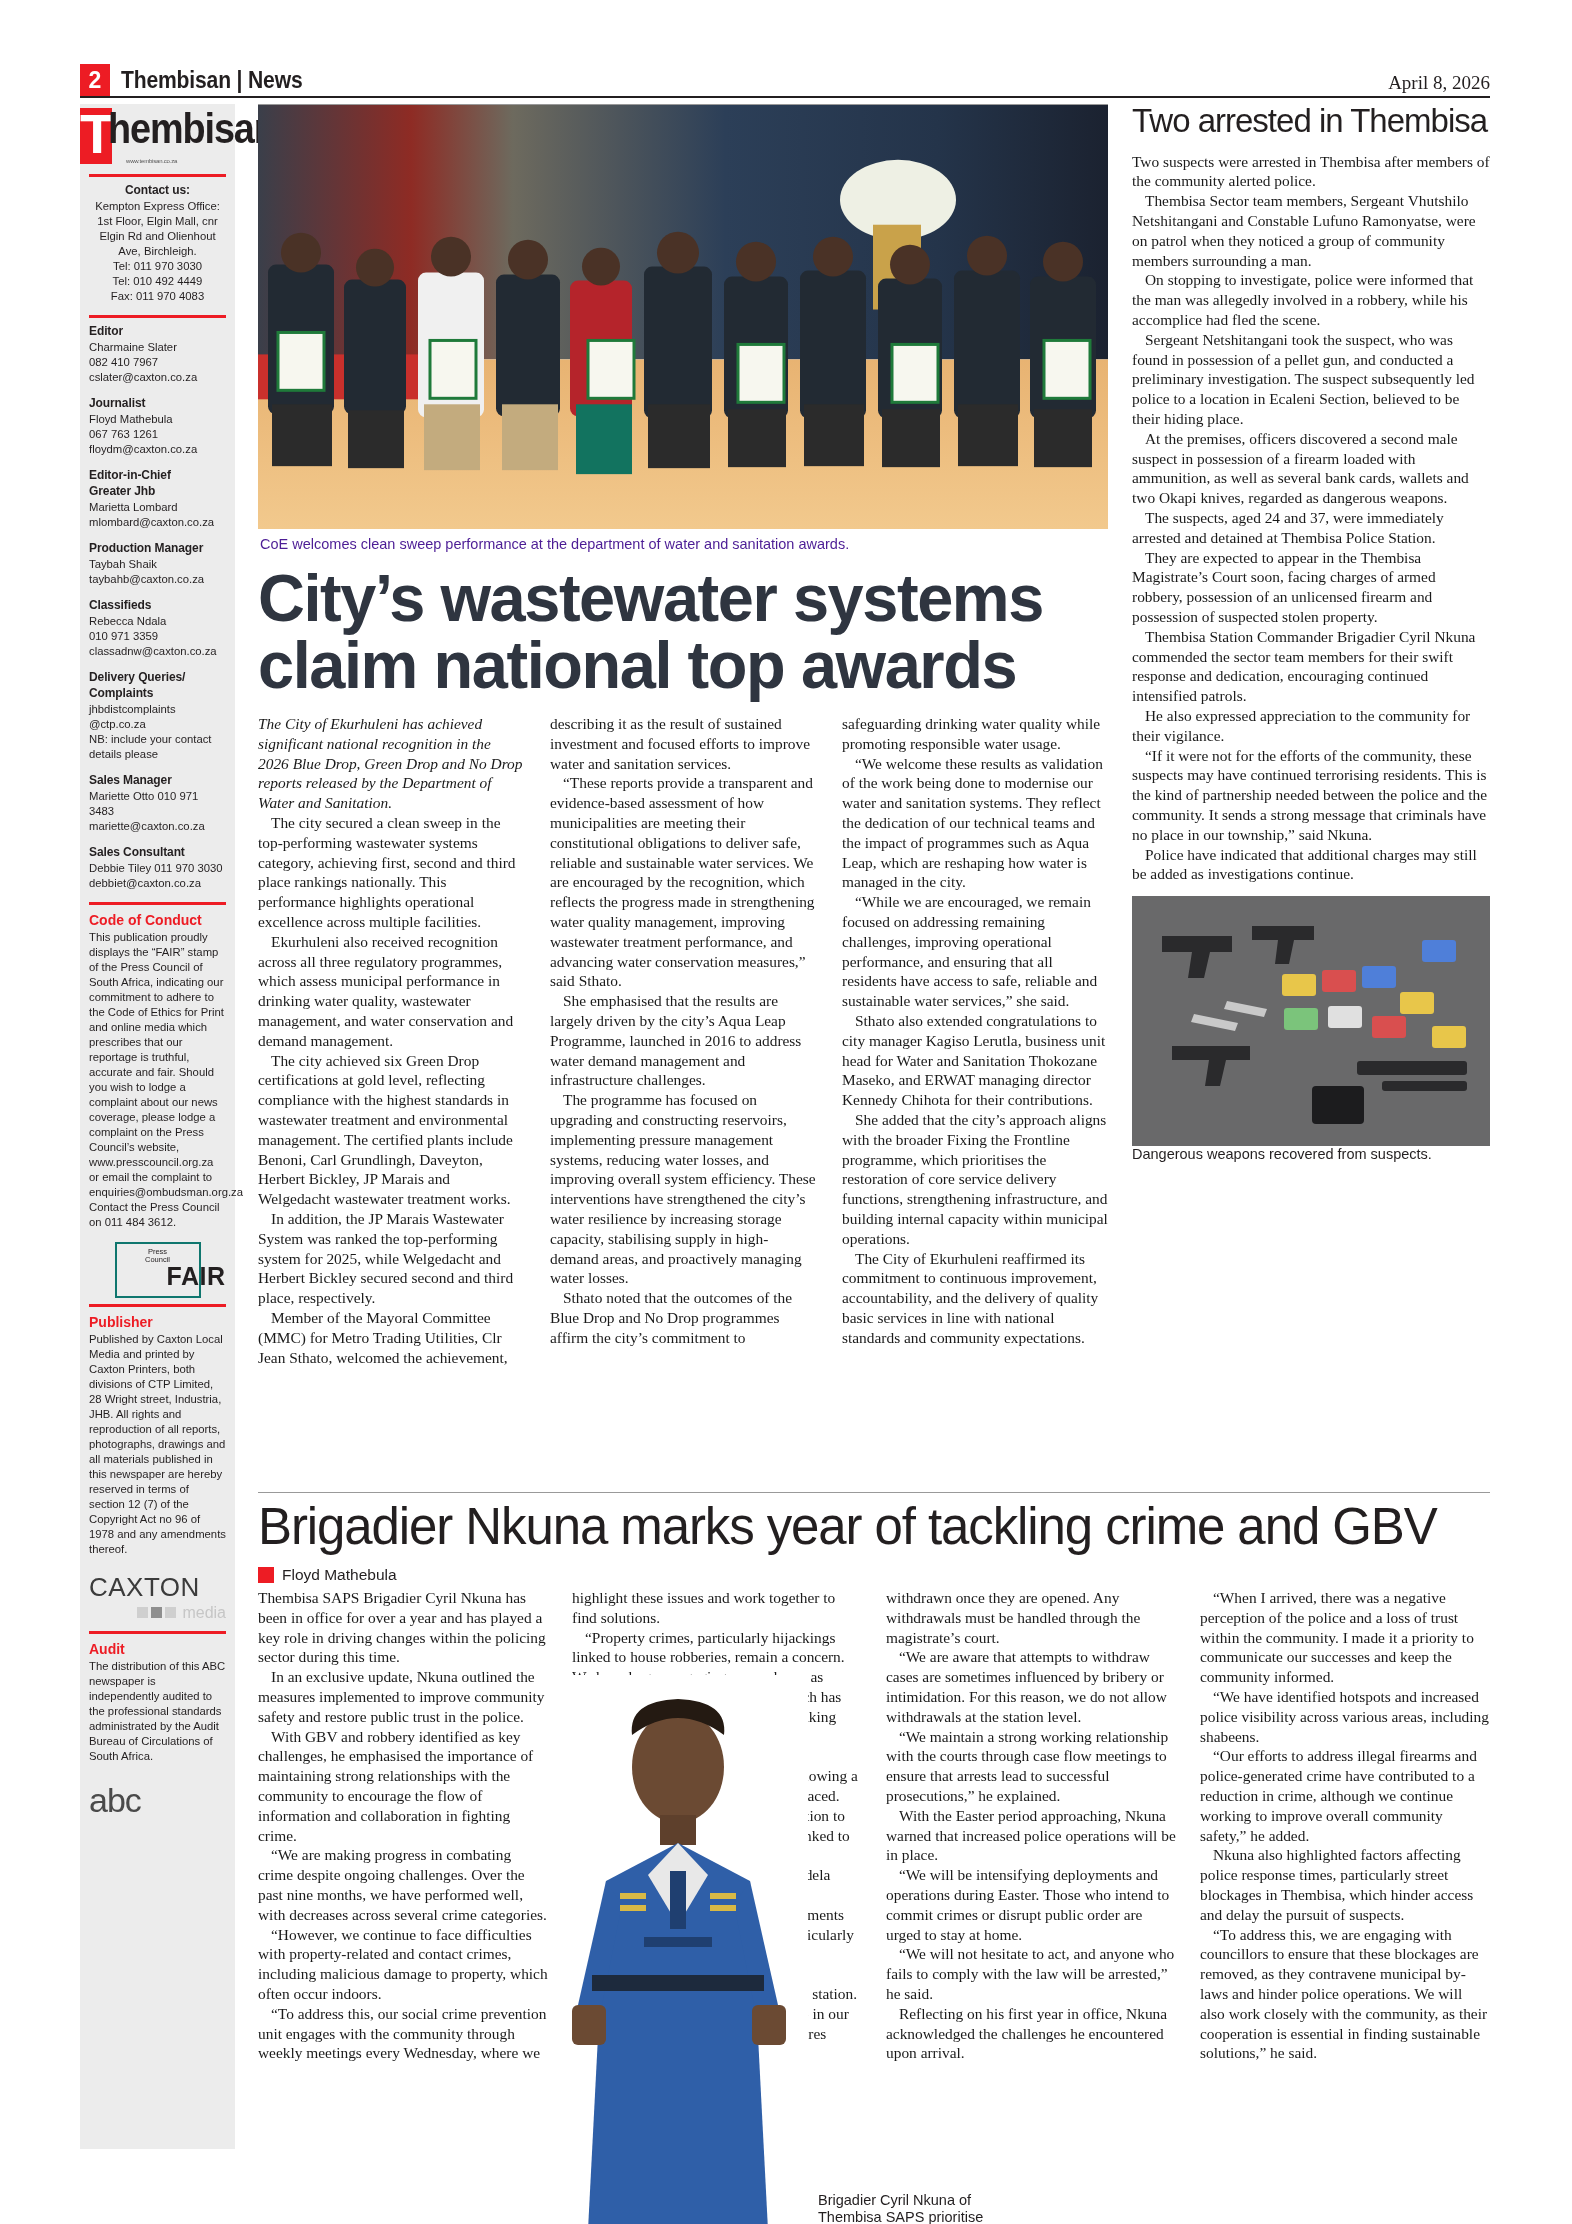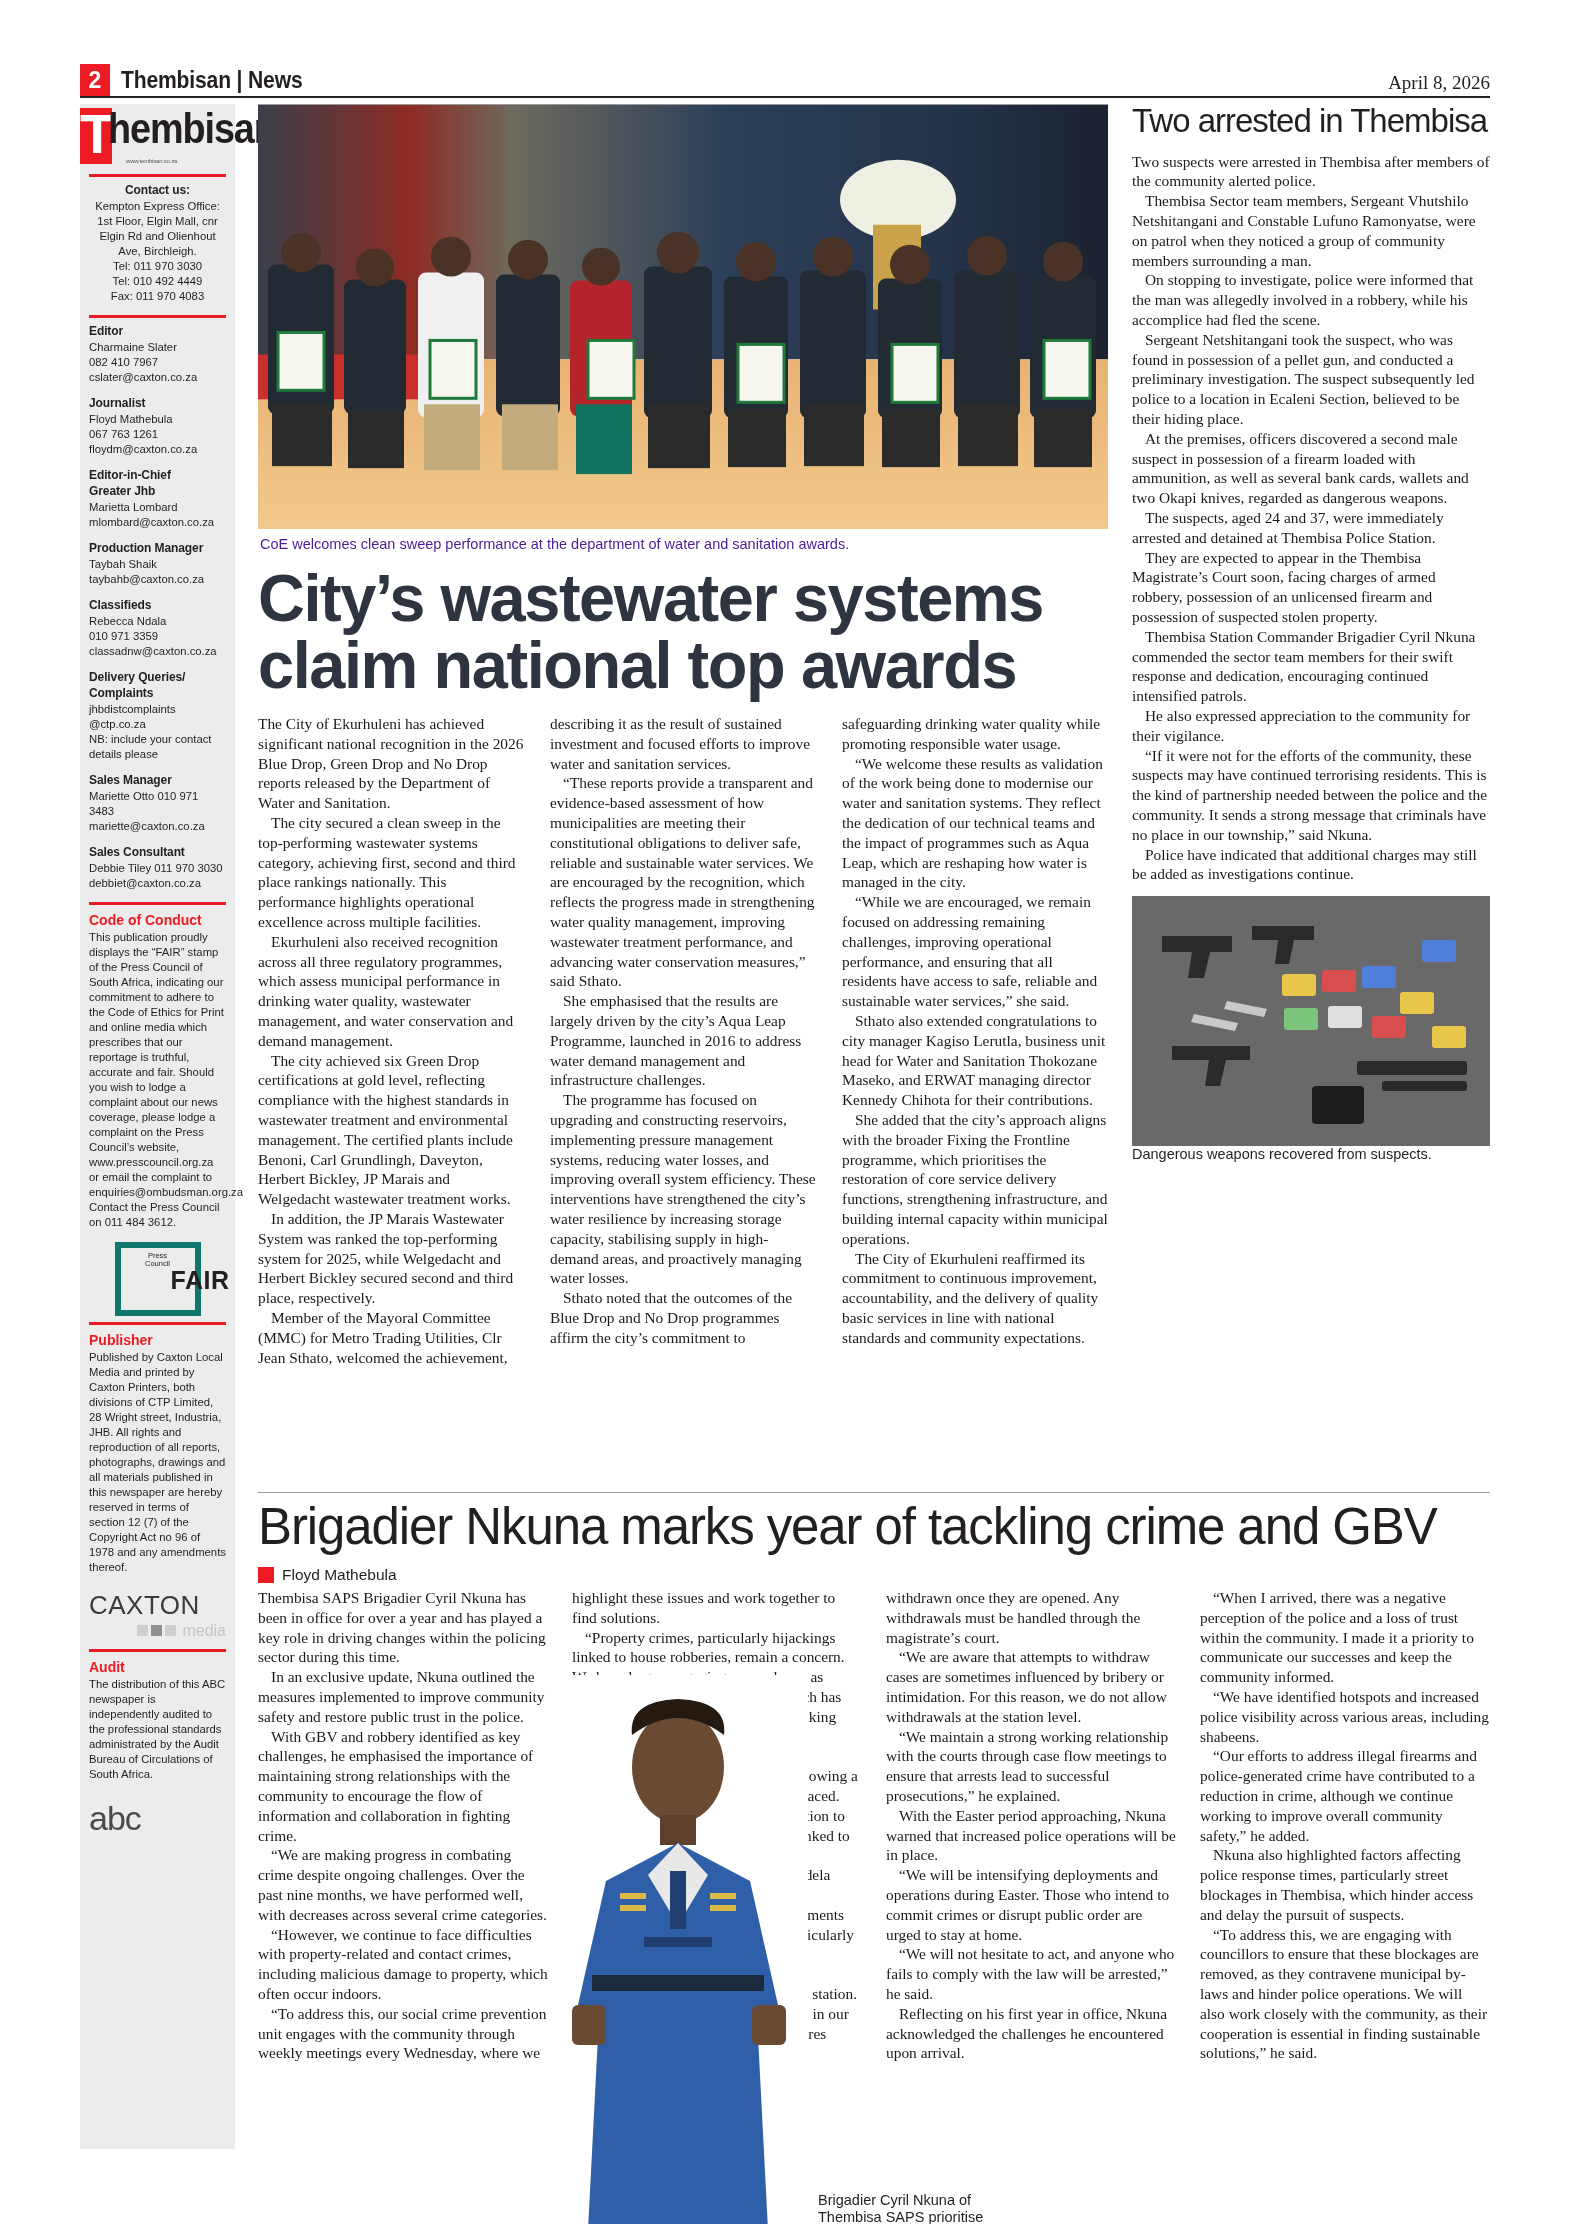--- a/index.html
+++ b/index.html
@@ -63,21 +63,21 @@
     letter-spacing: -0.1px;
   }
   .rail .center { text-align: center; }
   .rail p { margin: 0; }
   .block { margin-bottom: 11px; }
   .red-head { color: #ed1c24; font-weight: bold; font-size: 14px;
               font-family: "Liberation Sans Narrow","Liberation Sans",sans-serif; }
   .fair-logo {
     width: 88px; margin: 12px auto 4px auto; text-align: center;
   }
-  .fair-box { border: 6px solid #0f766e; width: 86px; margin: 0 auto; padding: 4px 2px 17px 2px; }
+  .fair-box { border: 2px solid #0f766e; width: 86px; margin: 0 auto; padding: 4px 2px 7px 2px; }
   .fair-pc { font-size: 7.5px; text-align: center; line-height: 1.1; color:#231f20;}
   .fair-word { font-size: 25px; font-weight: bold; text-align: center; letter-spacing: 0.5px; line-height:1;margin-left:48px;}
   .caxton-logo { margin: 13px 0 8px 0; }
   .caxton-word { font-size: 26px; letter-spacing: 0.5px; color: #3b3b3b;
                  font-family: "Liberation Sans", sans-serif; }
   .caxton-sub { display: flex; align-items: center; justify-content: flex-end; gap: 3px; margin-top: -3px;}
   .sq { width: 11px; height: 11px; display:inline-block;}
   .caxton-media { font-size: 16px; color: #c6c6c6; margin-left: 3px;}
   .abc-logo { margin-top: 14px; font-size: 34px; color: #4a4a4a;
               font-family: "Liberation Sans", sans-serif; letter-spacing: -1px;}
@@ -99,21 +99,21 @@
     font-weight: bold; font-size: 67px; line-height: 1.0;
     letter-spacing: -1.5px; color: #2f3540; margin: 12px 0 16px 0;
     transform: scaleX(0.97); transform-origin: left;
   }
   .cols3 {
     column-count: 3; column-gap: 26px; column-rule: none;
     font-family: "Liberation Serif", serif; font-size: 15.4px;
     line-height: 1.285; text-align: left; color: #1a1a1a;
   }
   .cols3 p { text-indent: 13px; margin: 0; }
-  .cols3 p.noindent { text-indent: 0; }
+  .cols3 p.noindent { text-indent: 0; font-style: italic; }
 
   
   .right {
     position: absolute; left: 1132px; top: 104px; width: 358px;
   }
   .headline-right {
     font-family: "Liberation Sans Narrow","Liberation Sans",sans-serif;
     font-weight: normal; font-size: 33px; line-height: 1.02;
     letter-spacing: -1px; color: #231f20; margin-bottom: 14px;
   }

